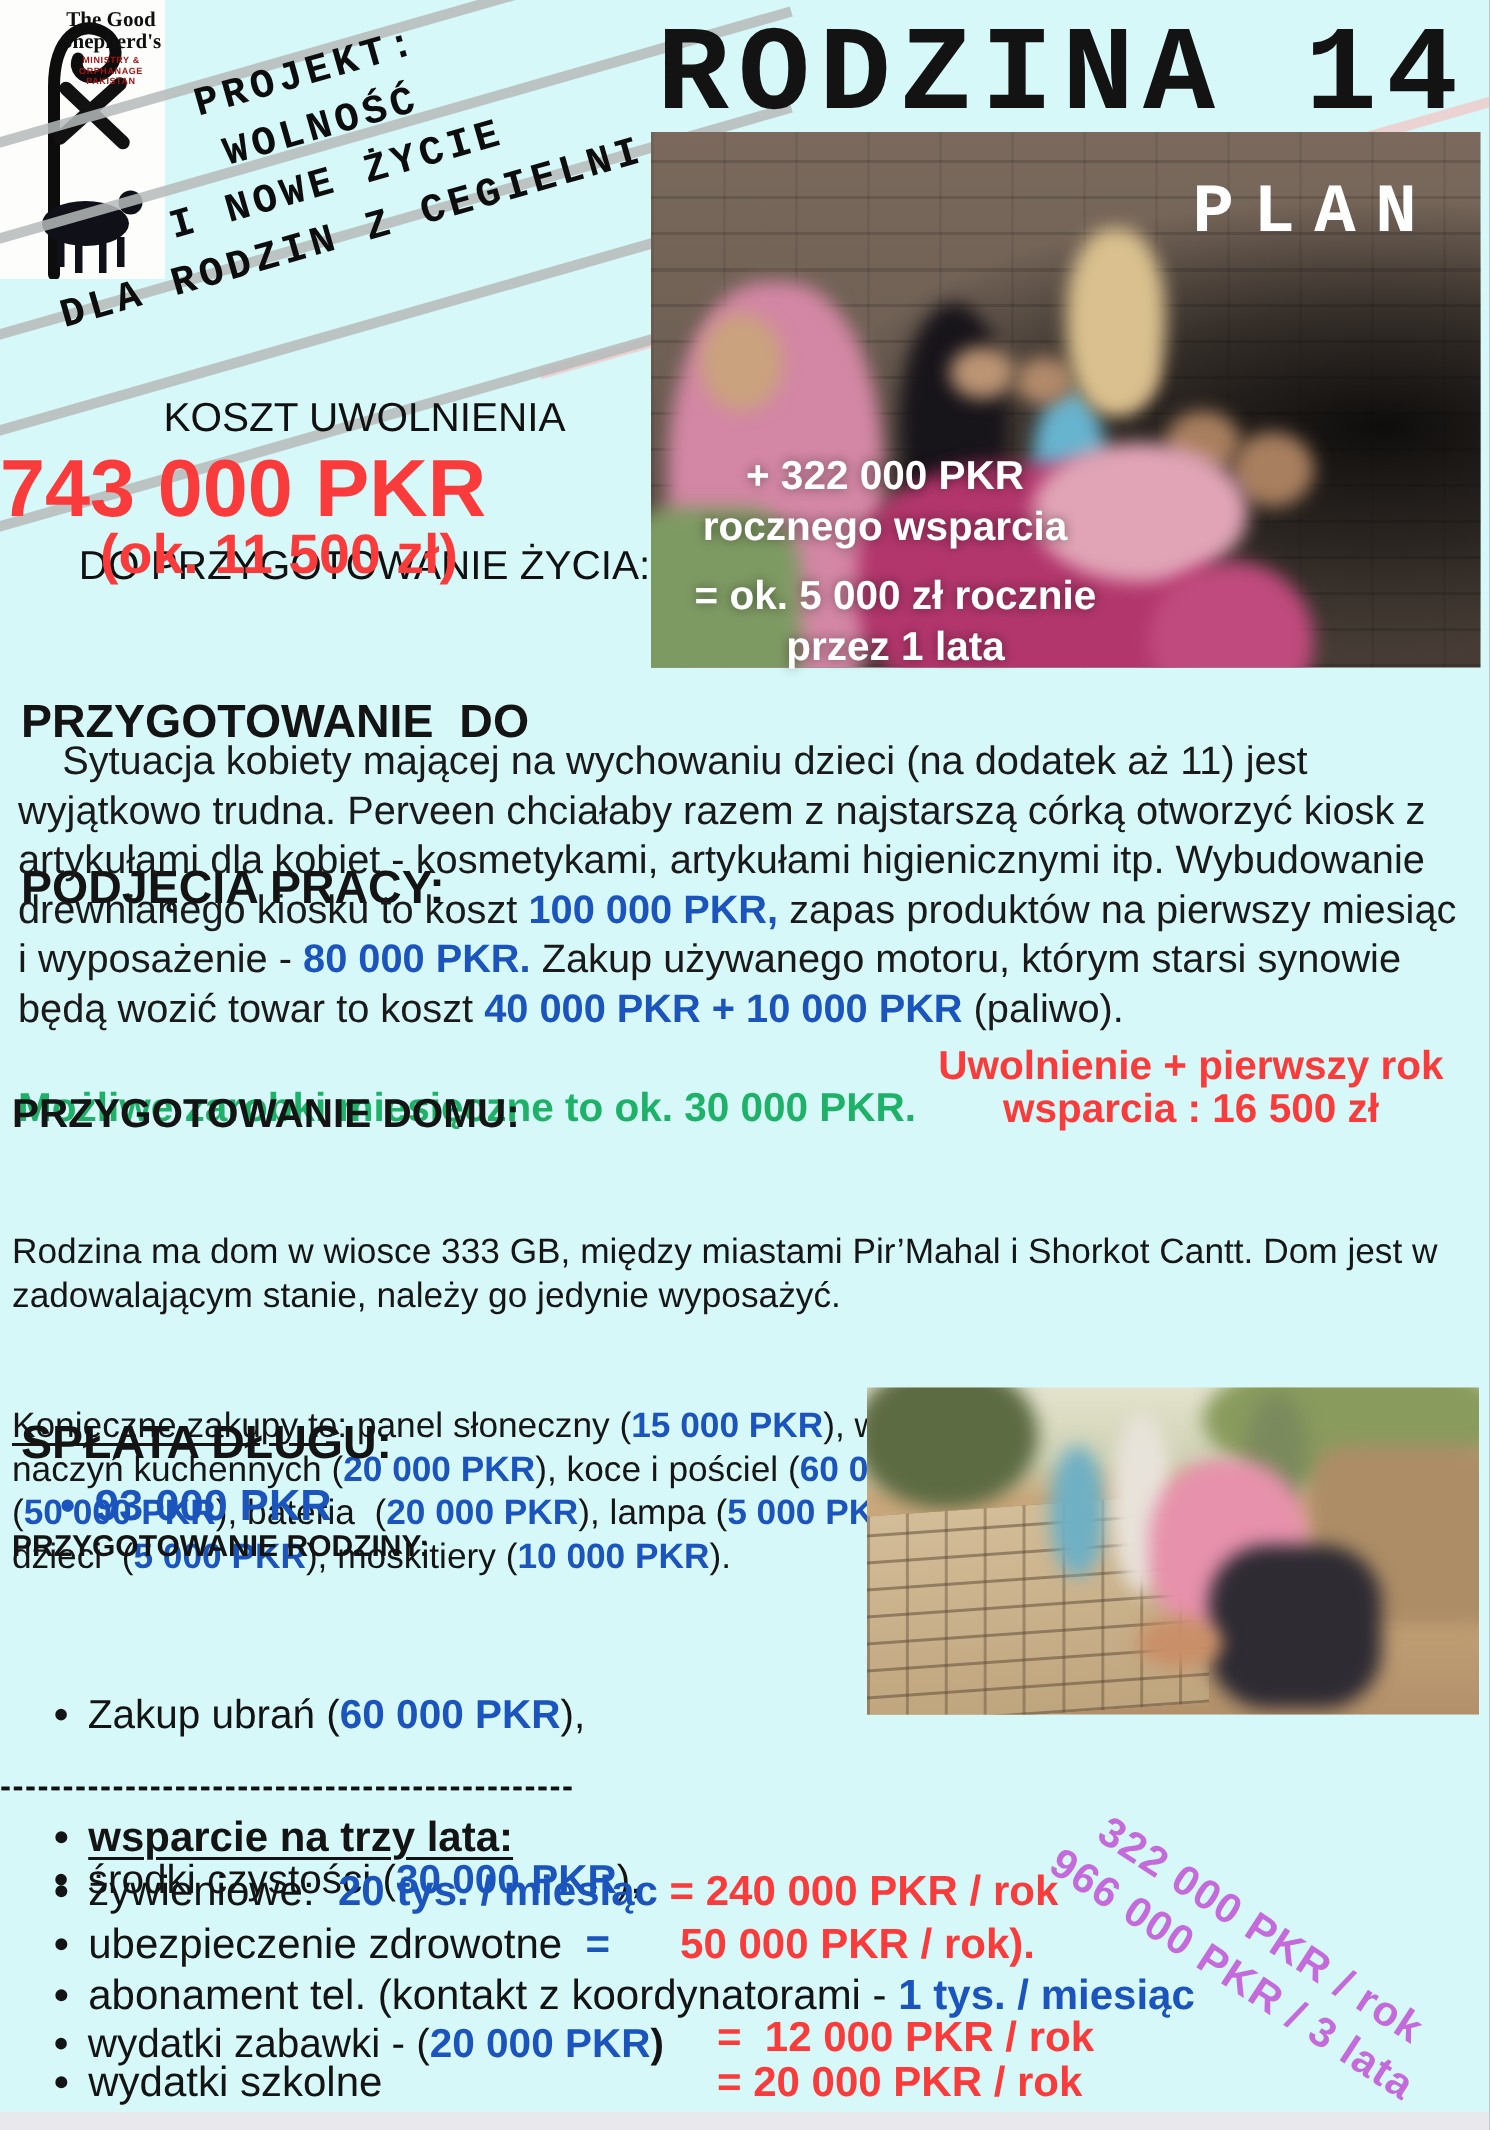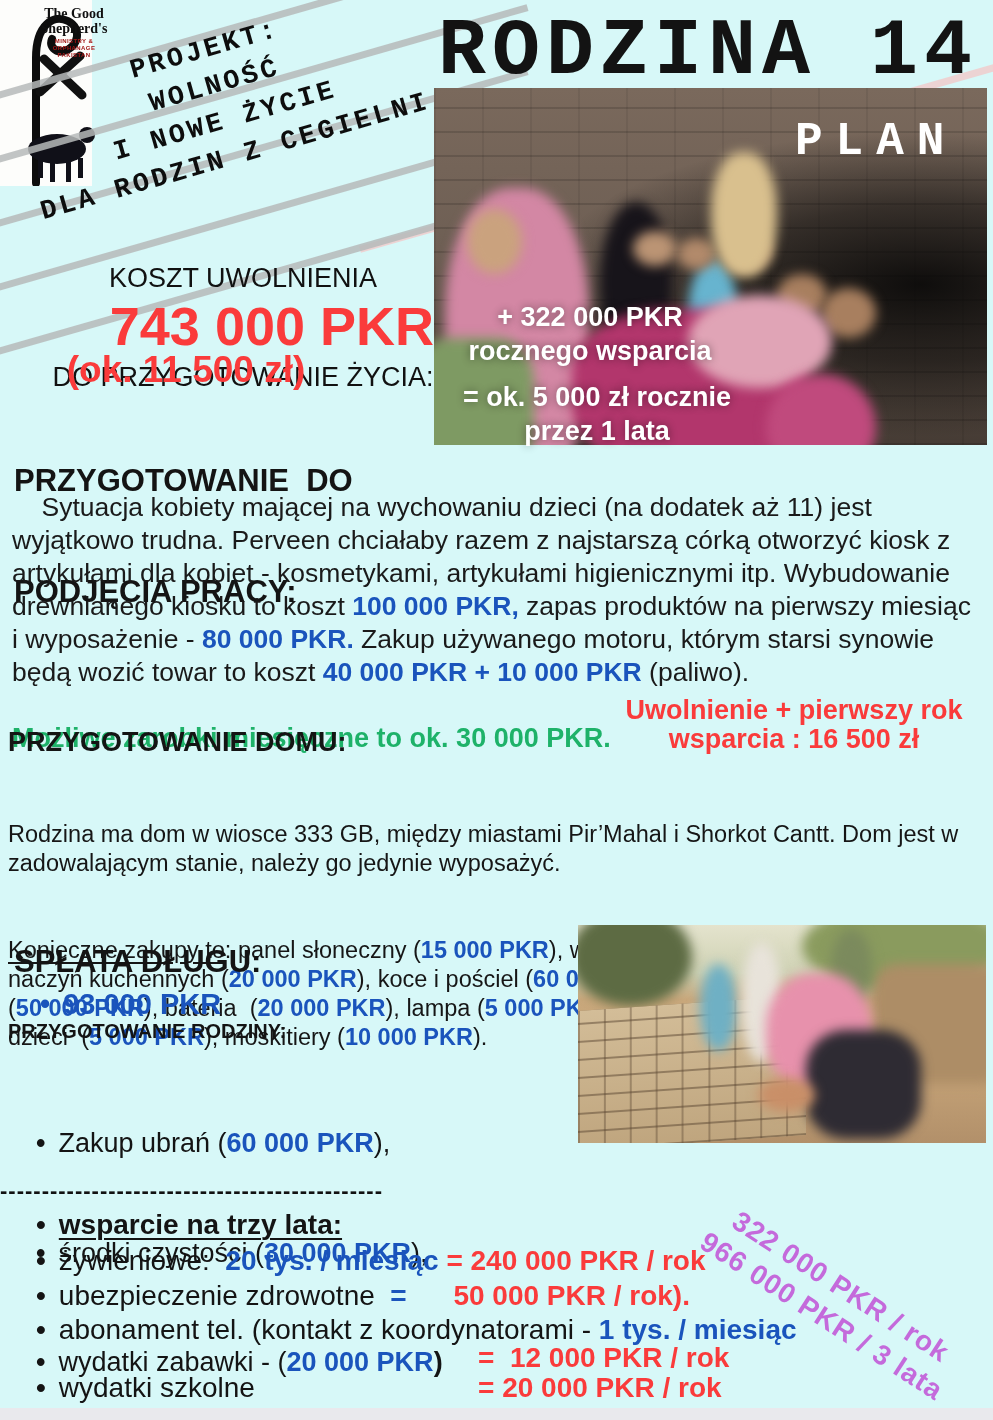--- a/index.html
+++ b/index.html
@@ -16,21 +16,21 @@
   .red{color:#fa3b3b;font-weight:bold;}
   .green{color:#1eb269;font-weight:bold;}
   .pre{white-space:pre-wrap;}
 
   
   .stripe{position:absolute;left:-30px;width:580px;height:7px;background:#b6baba;
           transform:rotate(-16deg);transform-origin:left center;z-index:2;opacity:.85;}
   .stripe.pink{background:#f0cdcd;width:660px;z-index:1;}
 
   
-  .logo-box{left:0;top:0;width:92px;height:186px;background:#fdfdfb;z-index:1;}
+  .logo-box{left:0;top:0;width:110px;height:186px;background:#fdfdfb;z-index:1;}
   .logo-name{position:absolute;left:38px;top:6px;width:72px;text-align:center;
     font-family:"Liberation Serif","DejaVu Serif",serif;font-weight:bold;
     font-size:14px;line-height:15px;color:#101010;}
   .logo-sub{position:absolute;left:38px;top:38px;width:72px;text-align:center;
     font-size:6px;line-height:7px;font-weight:bold;color:#a11616;letter-spacing:.4px;}
 
   
   .ribbon{left:5px;top:30px;width:430px;transform:rotate(-16deg);z-index:3;
     font-size:27px;line-height:37px;font-weight:bold;letter-spacing:3px;color:#0d0d0d;
     text-align:center;}
@@ -46,21 +46,21 @@
       repeating-linear-gradient(90deg, rgba(0,0,0,.07) 0 2px, rgba(0,0,0,0) 2px 48px),
       linear-gradient(180deg,#7a695c 0%,#6e5f54 45%,#564a41 78%,#453b34 100%);}
   .blob{position:absolute;filter:blur(6px);border-radius:50%;}
   .plan{left:795px;top:116px;color:#fff;font-size:46px;font-weight:bold;letter-spacing:13px;z-index:5;}
   .cap{position:absolute;color:#fff;font-weight:bold;font-size:27px;line-height:34px;
        text-align:center;z-index:5;text-shadow:0 0 8px rgba(0,0,0,.45);}
 
   
   .cost-head{left:40px;top:196px;width:406px;font-size:27px;line-height:33px;font-weight:normal;
     text-align:center;color:#111;z-index:3;}
-  .cost-pkr{left:0;top:295px;width:434px;text-align:right;color:#fa3b3b;font-weight:bold;
+  .cost-pkr{left:0;top:295px;width:434px;text-align:left;color:#fa3b3b;font-weight:bold;
     font-size:54px;z-index:3;}
   .cost-pln{left:0;top:349px;width:372px;text-align:center;color:#fa3b3b;font-weight:bold;
     font-size:37px;z-index:3;}
 
   .h-work{left:14px;top:388px;font-size:31px;line-height:37px;font-weight:bold;z-index:3;}
   .work-par{left:12px;top:458px;width:968px;font-size:26.5px;line-height:33px;z-index:3;color:#1a1a1a;}
   .work-par .green{font-size:27px;}
 
   .release{left:600px;top:696px;width:388px;text-align:center;color:#fa3b3b;font-weight:bold;
     font-size:27px;line-height:29px;z-index:3;}

